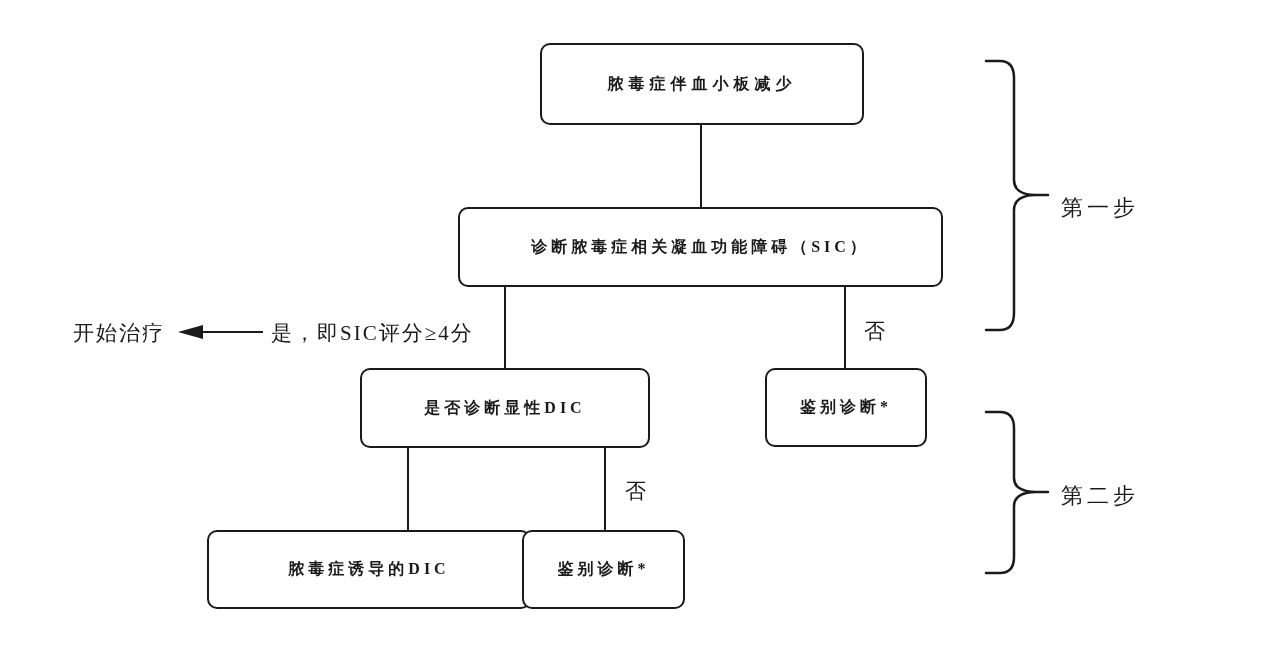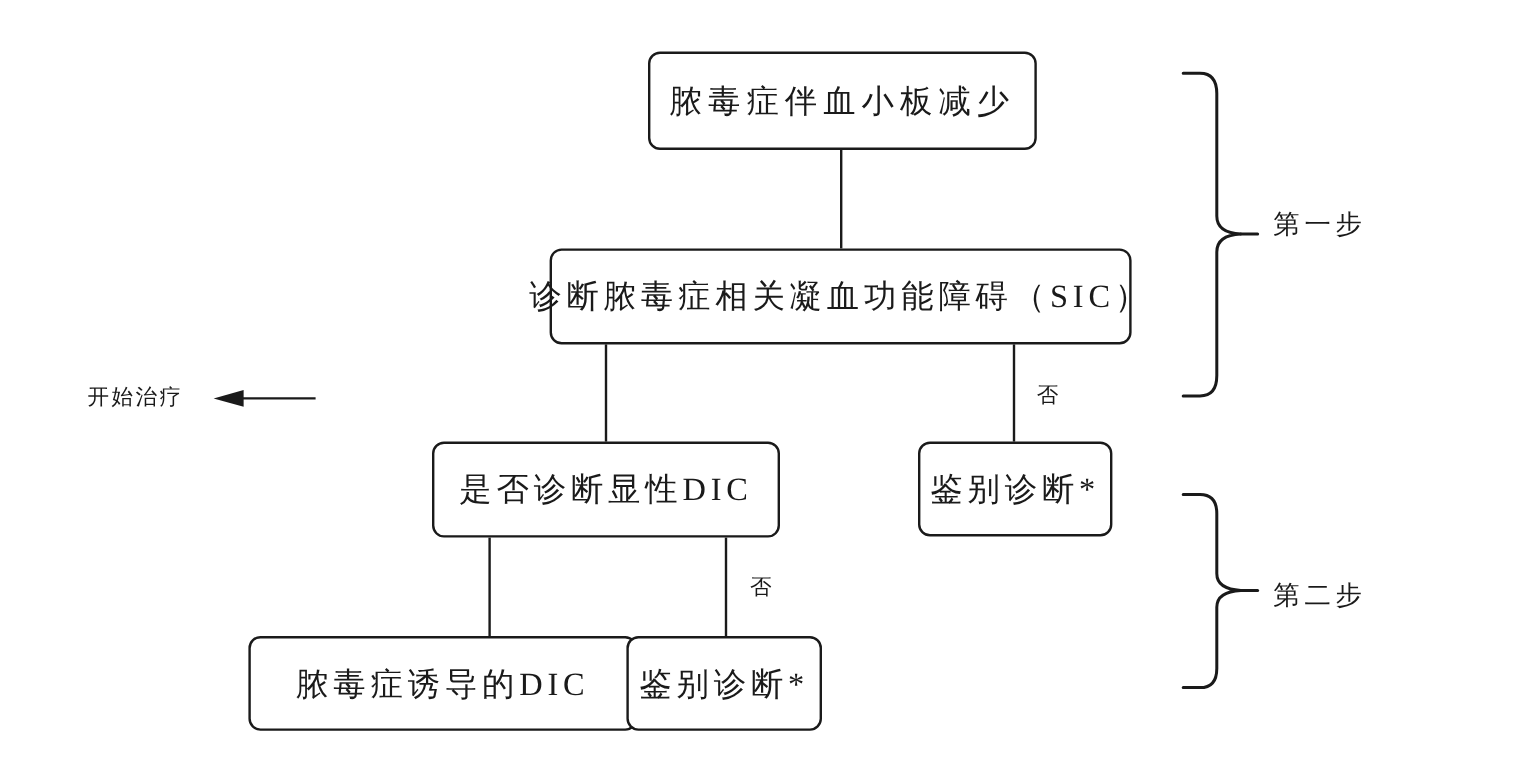--- a/index.html
+++ b/index.html
@@ -28,27 +28,28 @@
   .node{
     position:absolute;
     box-sizing:border-box;
     border:2px solid var(--line-color);
     border-radius:10px;
     background:var(--bg-color);
     display:flex;
     align-items:center;
     justify-content:center;
     text-align:center;
-    font-size:27px;
+    font-size:16px;
     letter-spacing:4px;
     white-space:nowrap;
+    font-weight:bold;
   }
   .lbl{
     position:absolute;
-    font-size:18px;
+    font-size:21px;
     letter-spacing:2px;
     white-space:nowrap;
     line-height:1.2;
   }
   .step-lbl{
     position:absolute;
     font-size:22px;
     letter-spacing:4px;
     white-space:nowrap;
   }
@@ -87,23 +88,24 @@
   <div class="node" style="left:458px;top:207px;width:485px;height:80px">诊断脓毒症相关凝血功能障碍（SIC）</div>
 
   <div class="node" style="left:765px;top:368px;width:162px;height:79px">鉴别诊断*</div>
 
   <div class="node" style="left:207px;top:530px;width:324px;height:79px">脓毒症诱导的DIC</div>
 
   <div class="node" style="left:522px;top:530px;width:163px;height:79px">鉴别诊断*</div>
 
   <div class="lbl" style="left:73px;top:321px">开始治疗</div>
 
+  <div class="lbl" style="left:271px;top:321px">是，即SIC评分≥4分</div>
 
   <div class="lbl" style="left:864px;top:319px">否</div>
 
 
   <div class="lbl" style="left:625px;top:479px">否</div>
 
-  <div class="step-lbl" style="left:1061px;top:172px">第一步</div>
+  <div class="step-lbl" style="left:1061px;top:193px">第一步</div>
 
   <div class="step-lbl" style="left:1061px;top:481px">第二步</div>
 
 </div>
 
 </body></html>

